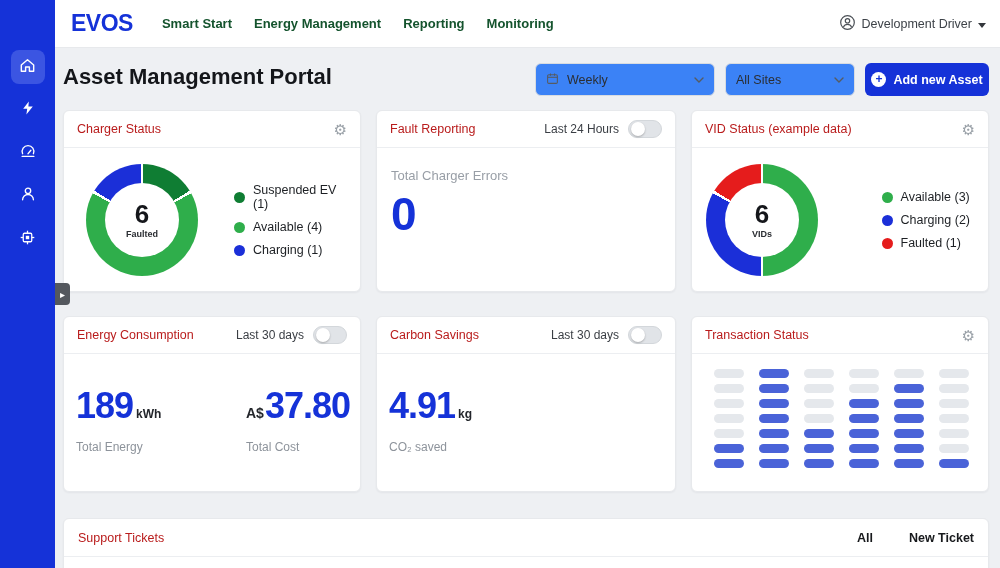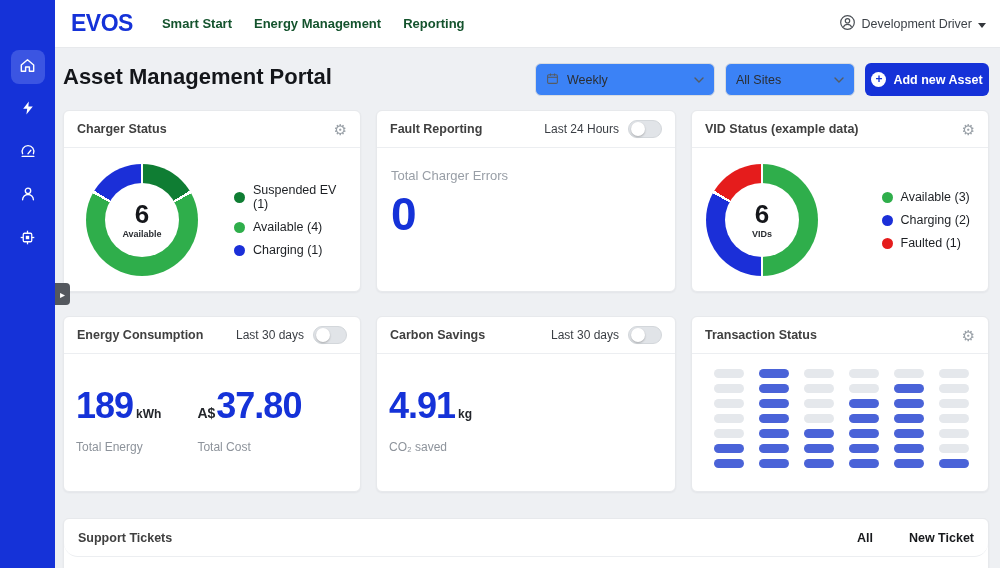--- a/index.html
+++ b/index.html
@@ -47,21 +47,21 @@
   .card{position:absolute;background:#fff;border:1px solid #e7e9ec;border-radius:6px;
     box-shadow:0 1px 2px rgba(16,24,40,.05);}
   #card-charger{left:63px;top:110px;width:298px;height:182px;}
   #card-fault{left:376px;top:110px;width:300px;height:182px;}
   #card-vid{left:691px;top:110px;width:298px;height:182px;}
   #card-energy{left:63px;top:316px;width:298px;height:176px;}
   #card-carbon{left:376px;top:316px;width:300px;height:176px;}
   #card-trans{left:691px;top:316px;width:298px;height:176px;}
   #card-support{left:63px;top:518px;width:926px;height:120px;}
   .card-head{display:flex;align-items:center;height:37px;padding:0 13px;border-bottom:1px solid #eceef1;}
-  .card-title{font-size:12.5px;font-weight:bold;color:#404040;}
+  .card-title{font-size:12.5px;font-weight:normal;color:#b91c1c;}
   .head-right{margin-left:auto;display:flex;align-items:center;gap:9px;}
   .gear{color:#9aa1a8;font-size:15px;line-height:1;cursor:pointer;}
   .toggle-label{font-size:12px;color:#3a3e44;}
   .toggle{width:34px;height:18px;border-radius:9px;background:#e1e4e8;border:1px solid #d3d7db;
     position:relative;cursor:pointer;}
   .toggle::after{content:"";position:absolute;left:2px;top:1px;width:14px;height:14px;border-radius:50%;
     background:#fff;box-shadow:0 1px 2px rgba(0,0,0,.25);}
 
   
   .donut-wrap{display:flex;align-items:center;height:144px;padding:0 12px 0 22px;}
@@ -74,35 +74,35 @@
   .legend.right{margin-left:auto;padding-right:6px;}
   .legend-item{display:flex;align-items:center;gap:8px;font-size:12.5px;color:#1d2024;}
   .legend-dot{width:11px;height:11px;border-radius:50%;flex-shrink:0;}
 
   
   .fault-body{padding:20px 14px 0 14px;}
   .muted{font-size:13px;color:#989ea6;}
   .big-zero{font-size:46px;font-weight:bold;color:#1532d8;line-height:1;margin-top:8px;}
 
   
-  .metric-body{display:flex;padding:34px 10px 0 12px;}
+  .metric-body{display:flex;padding:34px 10px 0 12px;justify-content:space-between;}
   .metric .num-row{display:flex;align-items:baseline;}
   .big-num{font-size:36px;font-weight:bold;color:#1532d8;line-height:1;letter-spacing:-1px;}
   .unit{font-size:12px;font-weight:bold;color:#23262b;margin-left:3px;}
   .currency{font-size:14px;font-weight:bold;color:#23262b;margin-right:1px;}
   .caption{font-size:12px;color:#8d939b;margin-top:16px;}
   .metric.cost{margin-left:36px;}
 
   
   .pill-grid{padding:15px 0 0 22px;}
   .pill-row{display:flex;gap:15px;margin-bottom:6px;}
   .pill{width:30px;height:9px;border-radius:4.5px;}
 
   
-  .support-head{display:flex;align-items:center;height:38px;padding:0 14px;border-bottom:1px solid #eceef1;border-radius:14px;}
+  .support-head{display:flex;align-items:center;height:38px;padding:0 14px;border-bottom:1px solid #eceef1;}
   .support-actions{margin-left:auto;display:flex;gap:36px;}
   .support-action{font-size:12.5px;font-weight:bold;color:#17191c;cursor:pointer;}
 </style>
 </head>
 <body>
 
 <nav class="sidebar">
   <div class="side-tile active">
     <span>
       <svg width="19" height="19" viewBox="0 0 20 20">
@@ -150,20 +150,21 @@
 <div class="expander">
   <span>▸</span>
 </div>
 
 <header class="topbar">
   <div class="logo">EVOS</div>
   <div class="nav">
     <div class="tab">Smart Start</div>
     <div class="tab">Energy Management</div>
     <div class="tab">Reporting</div>
+    <div class="tab">Monitoring</div>
   </div>
   <div class="account">
     <span>
       <svg width="17" height="17" viewBox="0 0 20 20">
           <circle cx="10" cy="10" r="8" fill="none" stroke="#4a4f55" stroke-width="1.4"></circle>
           <circle cx="10" cy="8" r="2.6" fill="none" stroke="#4a4f55" stroke-width="1.4"></circle>
           <path d="M5.2 15.3 a5.3 5.3 0 0 1 9.6 0" fill="none" stroke="#4a4f55" stroke-width="1.4"></path>
         </svg>
     </span>
     <span>Development Driver</span>
@@ -211,21 +212,21 @@
   <div class="card-head">
     <span class="card-title">Charger Status</span>
     <div class="head-right">
       <span class="gear">⚙</span>
     </div>
   </div>
   <div class="donut-wrap">
     <div class="donut" style="background: conic-gradient(rgb(255, 255, 255) 0deg, rgb(255, 255, 255) 1.5deg, rgb(15, 125, 51) 1.5deg, rgb(15, 125, 51) 58.5deg, rgb(255, 255, 255) 58.5deg, rgb(255, 255, 255) 60deg, rgb(255, 255, 255) 60deg, rgb(255, 255, 255) 61.5deg, rgb(47, 174, 75) 61.5deg, rgb(47, 174, 75) 298.5deg, rgb(255, 255, 255) 298.5deg, rgb(255, 255, 255) 300deg, rgb(255, 255, 255) 300deg, rgb(255, 255, 255) 301.5deg, rgb(27, 47, 216) 301.5deg, rgb(27, 47, 216) 358.5deg, rgb(255, 255, 255) 358.5deg, rgb(255, 255, 255) 360deg);">
       <div class="donut-hole">
         <span class="donut-value">6</span>
-        <span class="donut-sub">Available</span>
+        <span class="donut-sub">Faulted</span>
       </div>
     </div>
     <div class="legend">
       <div class="legend-item">
         <span class="legend-dot" style="background: rgb(15, 125, 51);"></span>
         <span>Suspended EV (1)</span>
       </div>
       <div class="legend-item">
         <span class="legend-dot" style="background: rgb(47, 174, 75);"></span>
         <span>Available (4)</span>

